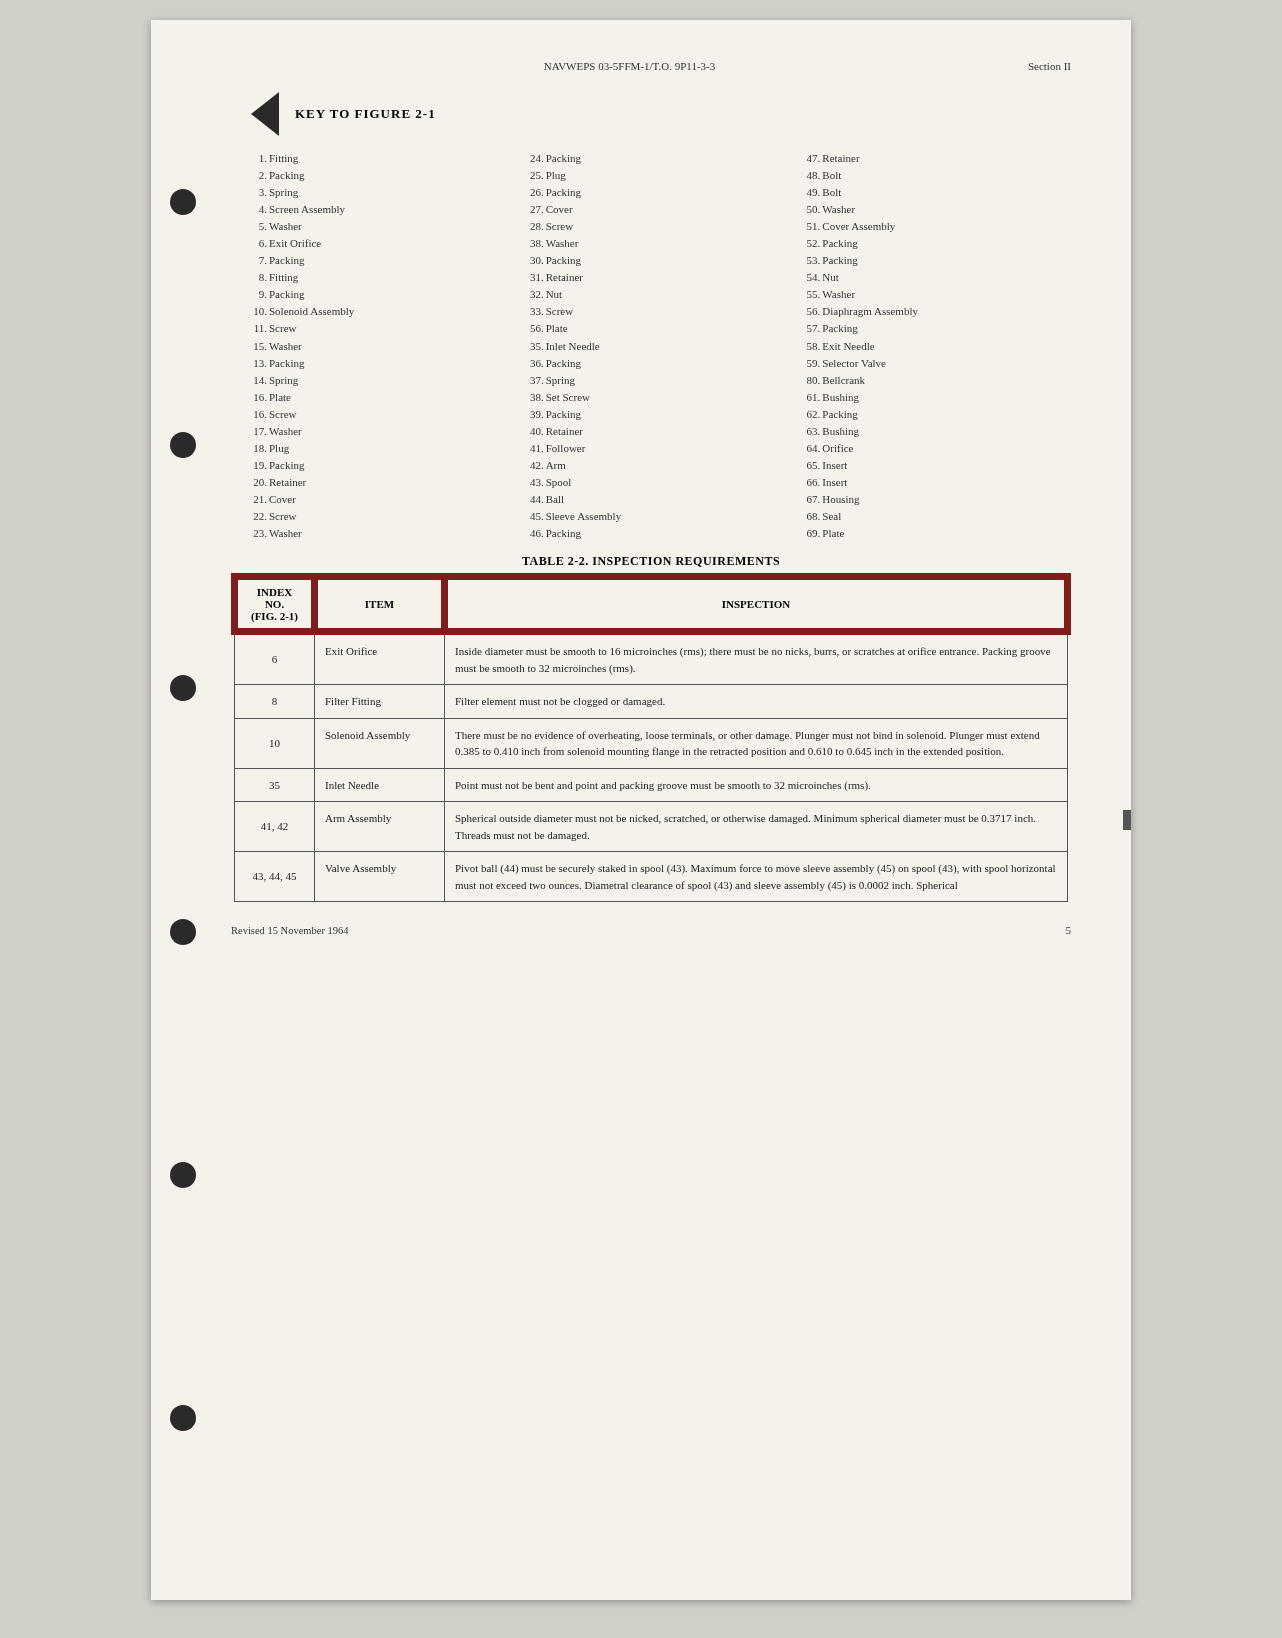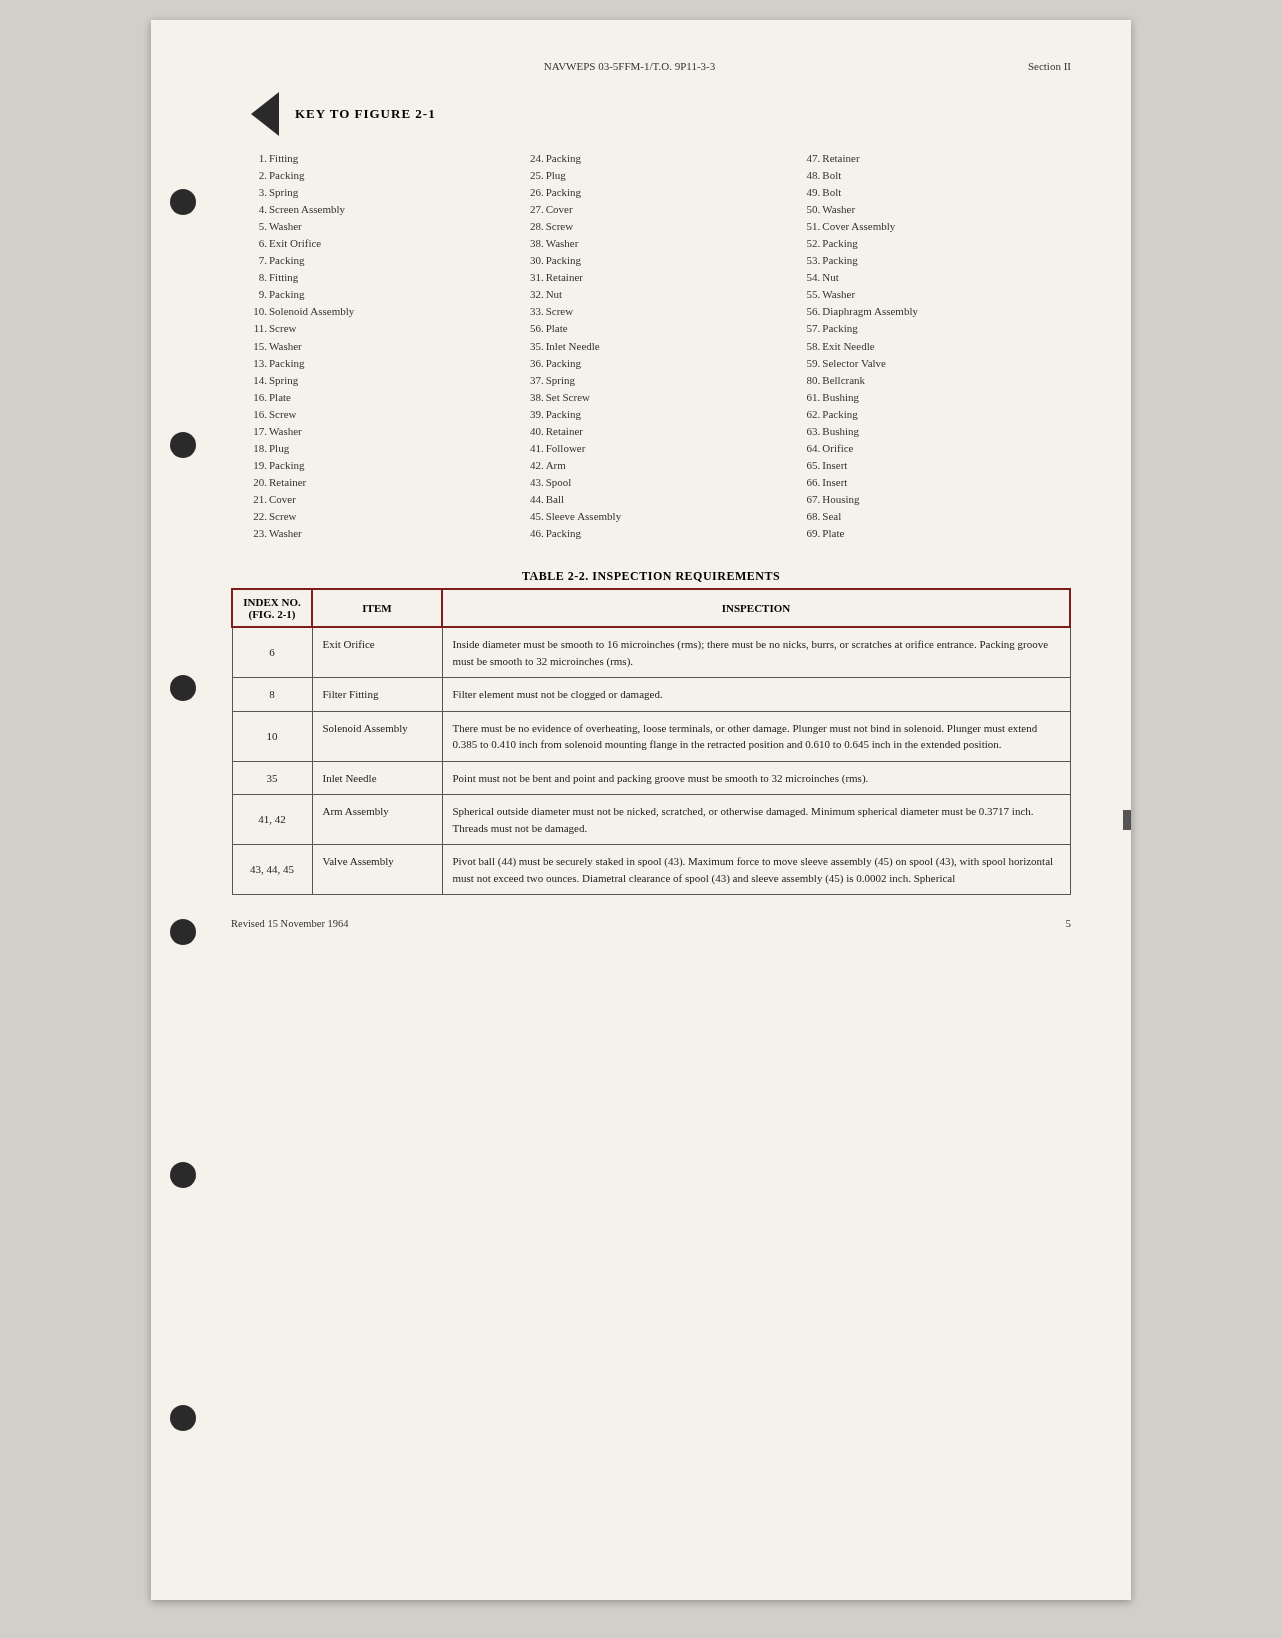--- a/index.html
+++ b/index.html
@@ -118,37 +118,37 @@
     .key-num {
       min-width: 26px;
       text-align: right;
     }
     .key-label {
       flex: 1;
     }
 
     
     .table-section {
-      margin-top: 27px;
+      margin-top: 12px;
     }
     .table-title {
       text-align: center;
       font-size: 12px;
       font-weight: bold;
       margin-bottom: 0;
       letter-spacing: 0.5px;
     }
     .inspection-table {
       width: 100%;
       border-collapse: collapse;
       margin-top: 4px;
       font-size: 11px;
     }
     .inspection-table th {
-      border: 2px solid #7f1d1d;
+      border: 7px solid #7f1d1d;
       padding: 6px 10px;
       text-align: center;
       font-weight: bold;
       font-size: 11px;
       background: #f5f2eb;
       vertical-align: middle;
     }
     .inspection-table td {
       border: 1px solid #555;
       padding: 8px 10px;

